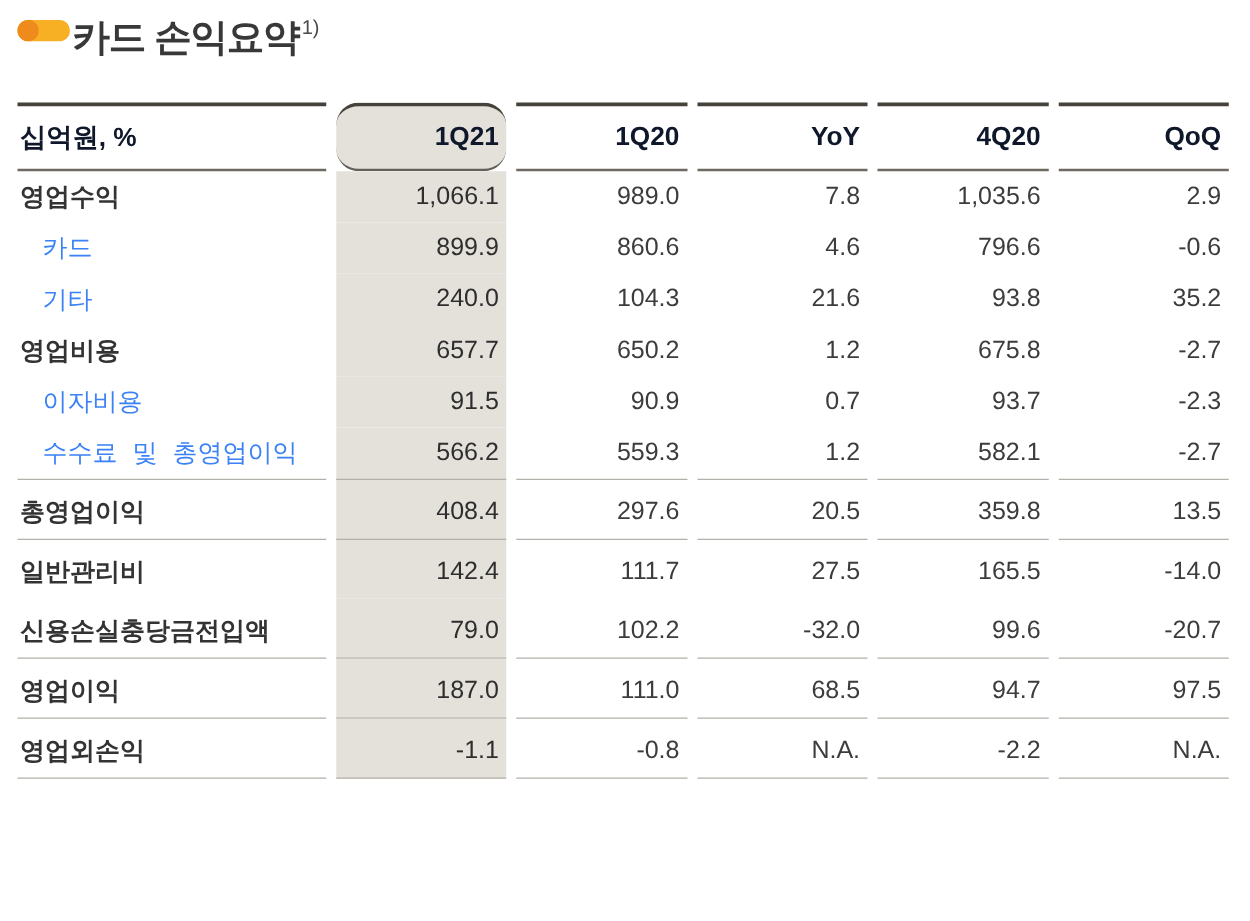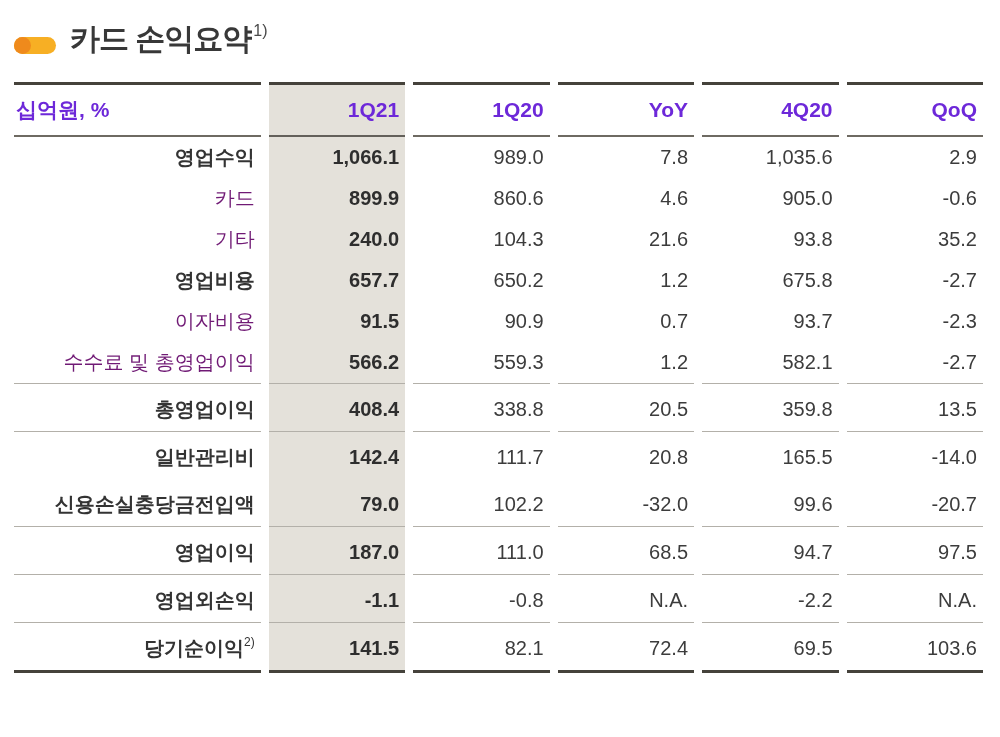--- a/index.html
+++ b/index.html
@@ -15,21 +15,21 @@
   *{box-sizing:border-box;}
   html,body{margin:0;padding:0;}
   body{
     width:1000px;height:737px;background:#ffffff;
     font-family:"Liberation Sans","DejaVu Sans",sans-serif;
     color:var(--ink);overflow:hidden;
   }
   .page{padding:14px 15px 0 14px;}
 
   
-  .title-row{display:flex;align-items:flex-end;gap:14px;height:38px;margin-top:2px;}
+  .title-row{display:flex;align-items:flex-start;gap:2px;height:38px;margin-top:2px;}
   .pill{
     width:42px;height:17px;border-radius:9px;background:var(--pill);
     position:relative;flex:0 0 auto;
   }
   .pill-circle{
     position:absolute;left:0;top:0;width:17px;height:17px;border-radius:50%;
     background:var(--pill-circle);display:block;
   }
   h1.page-title{
     margin:0;font-size:30px;font-weight:700;color:#383838;letter-spacing:-1px;
@@ -44,34 +44,34 @@
   table.fin{
     border-collapse:separate;border-spacing:8px 0;
     table-layout:fixed;width:985px;margin-left:-8px;margin-top:28px;
   }
   col.c-label{width:244px;}
   col.c-num{width:135px;}
 
   th{
     border-top:3px solid var(--line-thick);
     border-bottom:2px solid var(--line-med);
-    font-size:21px;font-weight:700;color:#6d28d9;
+    font-size:21px;font-weight:700;color:#0f172a;
     padding:11px 6px 11px 6px;text-align:right;vertical-align:middle;
   }
   th.unit{text-align:left;padding-left:2px;}
-  th.hl{background:var(--hl-bg);border-bottom-color:#63605a;}
+  th.hl{background:var(--hl-bg);border-bottom-color:#63605a;border-radius:18px;}
 
   td{
     font-size:20px;padding:7px 6px;vertical-align:middle;color:var(--ink);
   }
   td.num{text-align:right;font-variant-numeric:tabular-nums;}
-  td.hl{background:var(--hl-bg);font-weight:700;color:var(--ink-bold);}
-  td.label-cell{text-align:right;padding-left:2px;font-weight:700;color:#333;}
+  td.hl{background:var(--hl-bg);font-weight:400;color:var(--ink-bold);}
+  td.label-cell{text-align:left;padding-left:2px;font-weight:700;color:#333;font-family:Liberation Mono, monospace;}
   td.label-cell sup{font-size:12px;font-weight:400;position:relative;top:-1px;}
-  tr.sub td.label-cell{font-weight:400;padding-left:20px;color:#701a75;}
+  tr.sub td.label-cell{font-weight:400;padding-left:20px;color:#3b82f6;}
   tr.tall td{padding-top:12px;padding-bottom:8px;}
   tr.sep td{border-bottom:1px solid var(--line-thin);}
   tr.last td{border-bottom:3px solid var(--line-thick);}
 </style>
 </head>
 <body>
 
 <div class="page">
 
   <div class="title-row">
@@ -107,21 +107,21 @@
       <td class="num">989.0</td>
       <td class="num">7.8</td>
       <td class="num">1,035.6</td>
       <td class="num">2.9</td>
     </tr>
         <tr class="sub">
       <td class="label-cell"><span class="lbl">카드</span></td>
       <td class="num hl">899.9</td>
       <td class="num">860.6</td>
       <td class="num">4.6</td>
-      <td class="num">905.0</td>
+      <td class="num">796.6</td>
       <td class="num">-0.6</td>
     </tr>
         <tr class="sub">
       <td class="label-cell"><span class="lbl">기타</span></td>
       <td class="num hl">240.0</td>
       <td class="num">104.3</td>
       <td class="num">21.6</td>
       <td class="num">93.8</td>
       <td class="num">35.2</td>
     </tr>
@@ -145,30 +145,30 @@
       <td class="label-cell"><span class="lbl">수수료 및 총영업이익</span></td>
       <td class="num hl">566.2</td>
       <td class="num">559.3</td>
       <td class="num">1.2</td>
       <td class="num">582.1</td>
       <td class="num">-2.7</td>
     </tr>
         <tr class="tall sep">
       <td class="label-cell"><span class="lbl">총영업이익</span></td>
       <td class="num hl">408.4</td>
-      <td class="num">338.8</td>
+      <td class="num">297.6</td>
       <td class="num">20.5</td>
       <td class="num">359.8</td>
       <td class="num">13.5</td>
     </tr>
         <tr class="tall">
       <td class="label-cell"><span class="lbl">일반관리비</span></td>
       <td class="num hl">142.4</td>
       <td class="num">111.7</td>
-      <td class="num">20.8</td>
+      <td class="num">27.5</td>
       <td class="num">165.5</td>
       <td class="num">-14.0</td>
     </tr>
         <tr class="tall sep">
       <td class="label-cell"><span class="lbl">신용손실충당금전입액</span></td>
       <td class="num hl">79.0</td>
       <td class="num">102.2</td>
       <td class="num">-32.0</td>
       <td class="num">99.6</td>
       <td class="num">-20.7</td>
@@ -182,24 +182,16 @@
       <td class="num">97.5</td>
     </tr>
         <tr class="tall sep">
       <td class="label-cell"><span class="lbl">영업외손익</span></td>
       <td class="num hl">-1.1</td>
       <td class="num">-0.8</td>
       <td class="num">N.A.</td>
       <td class="num">-2.2</td>
       <td class="num">N.A.</td>
     </tr>
-        <tr class="tall last">
-      <td class="label-cell"><span class="lbl">당기순이익</span><sup class="lbl-sup">2)</sup></td>
-      <td class="num hl">141.5</td>
-      <td class="num">82.1</td>
-      <td class="num">72.4</td>
-      <td class="num">69.5</td>
-      <td class="num">103.6</td>
-    </tr>
       </tbody>
   </table>
 
 </div>
 
 </body></html>

